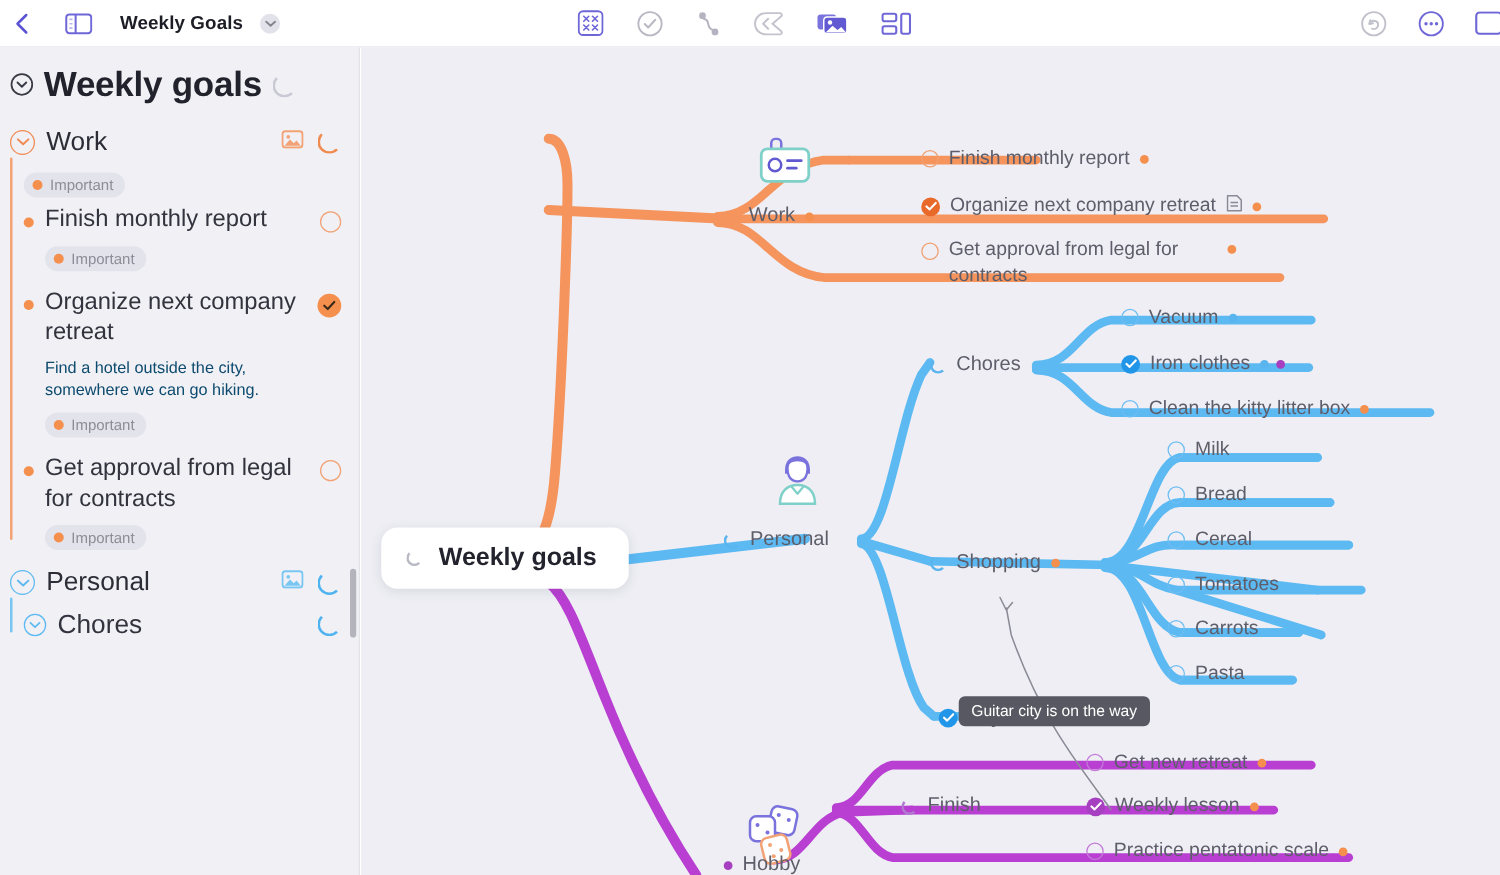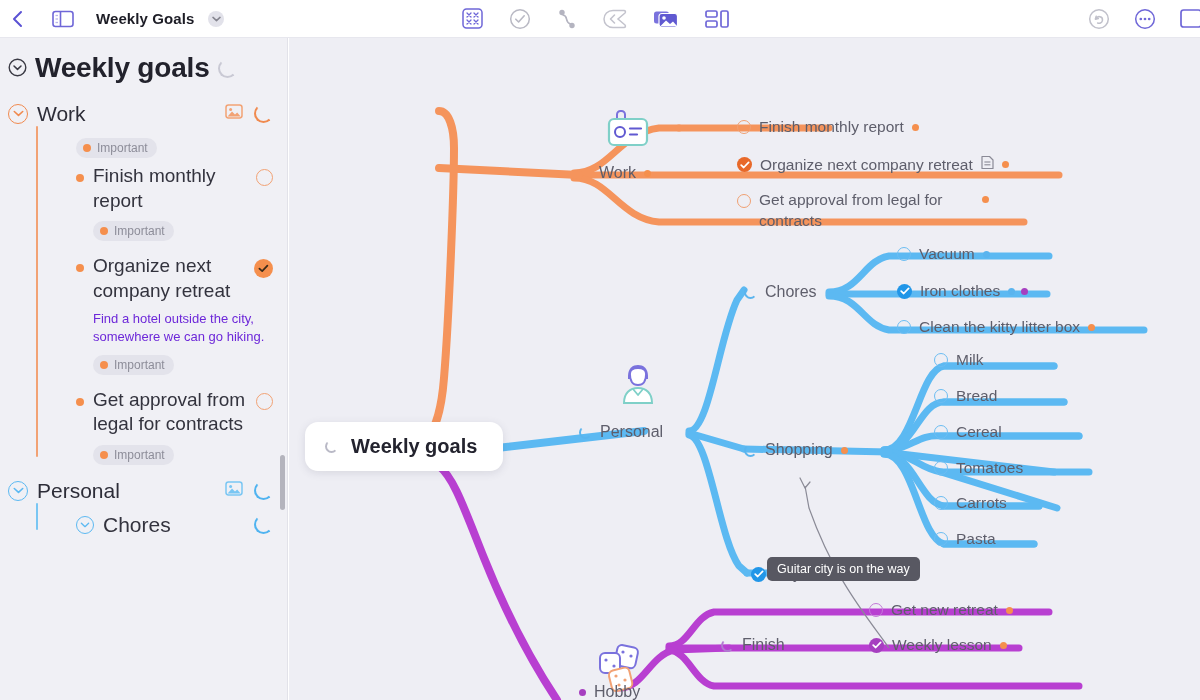--- a/index.html
+++ b/index.html
@@ -50,40 +50,40 @@
   .sb-section-head { display: flex; align-items: center; gap: 9px; position: relative; }
   .sb-sec-title { font-size: 21px; color: #2d2d38; font-weight: normal; flex: 1; }
   .chev-circle {
     width: 20px; height: 20px; border-radius: 50%; border: 1.6px solid #555;
     display: flex; align-items: center; justify-content: center; flex: none;
   }
   .chev-circle.orange { border-color: #f08a4f; }
   .chev-circle.blue   { border-color: #5cb9f2; }
   .sb-sec-icons { display: flex; align-items: center; gap: 11px; }
 
-  .sb-children { position: relative; margin-left: 28px; padding-left: 40px; padding-top: 6px; }
+  .sb-children { position: relative; margin-left: 0; padding-left: 11px; padding-top: 6px; }
   .sb-rail { position: absolute; left: 0; top: 0; bottom: 8px; width: 2px; border-radius: 1px; }
   .sb-rail.orange { background: #f2a274; }
   .sb-rail.blue   { background: #79c6f3; }
 
   .sb-task { position: relative; margin-bottom: 13px; }
   .sb-task-row { display: flex; align-items: flex-start; gap: 9px; }
   .dot { width: 8px; height: 8px; border-radius: 50%; flex: none; margin-top: 10px; }
   .dot.orange { background: #f58f4d; }
   .sb-task-text {
     font-size: 19px; color: #33333e; line-height: 1.3; flex: 1;
     word-break: break-word; hyphens: auto;
   }
   .sb-check { flex: none; margin-top: 5px; }
   .circ-empty { width: 17px; height: 17px; border-radius: 50%; border: 1.7px solid #f2a274; display:block; }
   .circ-done  {
     width: 19px; height: 19px; border-radius: 50%; background: #f58f4d;
     display: flex; align-items: center; justify-content: center;
   }
-  .sb-note { font-size: 13px; color: #6d28d9; line-height: 1.42; margin-top: 6px; max-width: 190px; }
+  .sb-note { font-size: 13px; color: #0c4a6e; line-height: 1.42; margin-top: 6px; max-width: 190px; }
   .tag {
     display: inline-flex; align-items: center; gap: 6px; margin-top: 8px;
     background: #e3e3eb; border-radius: 10px; padding: 3px 9px 3px 7px;
   }
   .tag-dot { width: 8px; height: 8px; border-radius: 50%; background: #f58f4d; }
   .tag-label { font-size: 12px; color: #8d8d99; }
 
   #sb-scrollbar {
     position: absolute; right: 2px; top: 417px; width: 5px; height: 55px;
     background: #b4b4bd; border-radius: 3px;
@@ -569,15 +569,20 @@
     </div>
     <div class="node" style="left:580px; top:598px">
       <span class="cb done purple">
         <svg width="10" height="8" viewBox="0 0 10 8">
             <path d="M1.2 4.2 L3.7 6.5 L8.6 1.4" fill="none" stroke="#ffffff" stroke-width="1.7" stroke-linecap="round" stroke-linejoin="round"></path>
           </svg>
       </span>
       <span class="node-label">Weekly lesson</span>
       <span class="pdot orange"></span>
     </div>
+    <div class="node" style="left:580px; top:634px">
+      <span class="cb open-purple"></span>
+      <span class="node-label">Practice pentatonic scale</span>
+      <span class="pdot orange"></span>
+    </div>
 
   </div>
 </div>
 
 </body></html>

